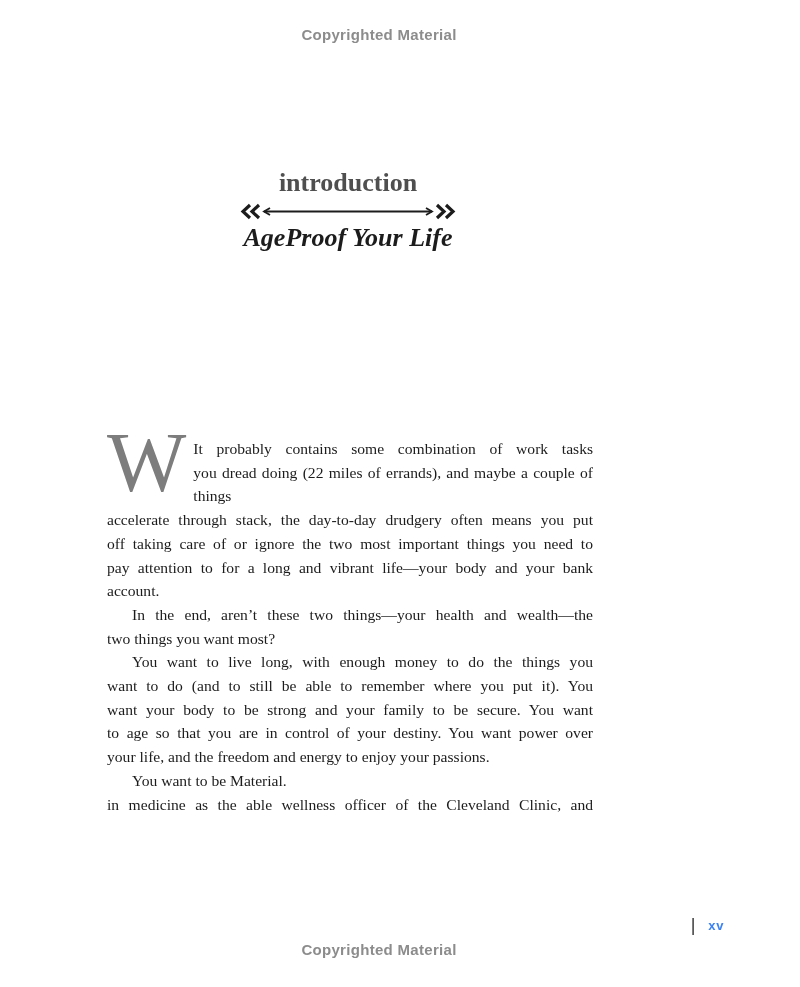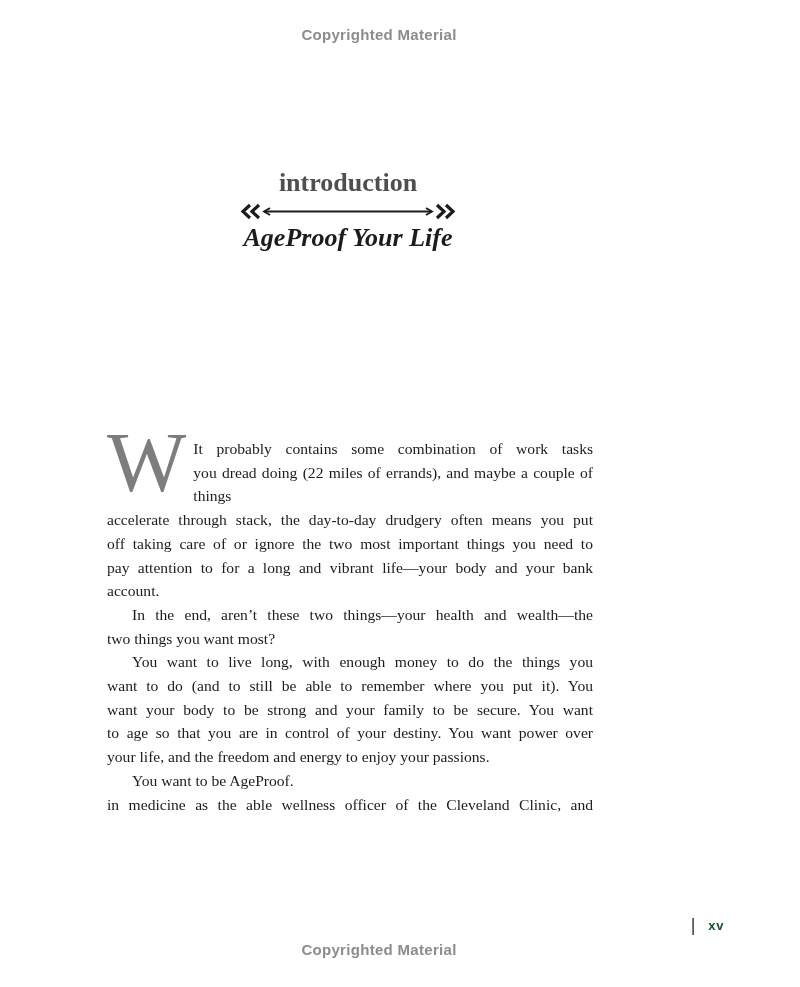--- a/index.html
+++ b/index.html
@@ -68,21 +68,21 @@
   }
   .footer .rule {
     font-size: 19px; font-weight: 700;
     color: var(--c-text, #1c1c1c);
     line-height: 20px;
   }
   .footer .pagenum {
     margin-left: 13px;
     font-family: "Liberation Sans", sans-serif;
     font-size: 13px; font-weight: 700;
-    color: #14532d;
+    color: #3b82f6;
     letter-spacing: 0.8px;
   }
 </style>
 </head>
 <body>
 
 <div class="page">
 
   <div class="watermark top">Copyrighted Material</div>
 
@@ -117,21 +117,21 @@
         <div class="line last">two things you want most?</div>
       </div>
       <div class="paragraph">
         <div class="line indent">You want to live long, with enough money to do the things you</div>
         <div class="line">want to do (and to still be able to remember where you put it). You</div>
         <div class="line">want your body to be strong and your family to be secure. You want</div>
         <div class="line">to age so that you are in control of your destiny. You want power over</div>
         <div class="line last">your life, and the freedom and energy to enjoy your passions.</div>
       </div>
       <div class="paragraph">
-        <div class="line last indent">You want to be AgeProof.</div>
+        <div class="line last indent">You want to be Material.</div>
       </div>
       <div class="paragraph">
         <div class="line">in medicine as the able wellness officer of the Cleveland Clinic, and</div>
       </div>
     </div>
 
   <div class="footer">
     <span class="rule">|</span>
     <span class="pagenum">xv</span>
   </div>

